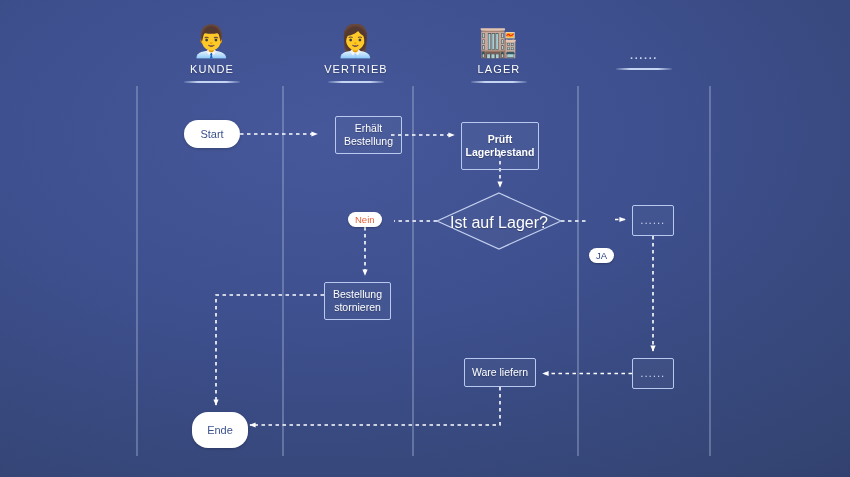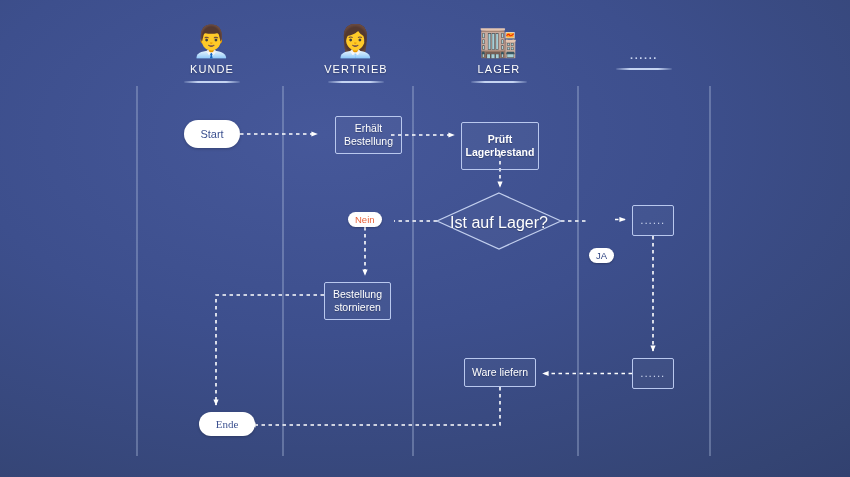--- a/index.html
+++ b/index.html
@@ -197,21 +197,21 @@
       </div>
       <div class="node node-box" style="left: 464px; top: 358px; width: 72px; height: 29px;">
         <span>Ware liefern</span>
       </div>
       <div class="node node-placeholder" style="left: 632px; top: 205px; width: 42px; height: 31px;">
         <span>......</span>
       </div>
       <div class="node node-placeholder" style="left: 632px; top: 358px; width: 42px; height: 31px;">
         <span>......</span>
       </div>
-      <div class="node node-terminal" style="left: 199px; top: 412px; width: 56px; height: 24px; font-family: Liberation Serif, serif;">
+      <div class="node node-terminal" style="left: 192px; top: 412px; width: 56px; height: 36px;">
         <span>Ende</span>
       </div>
     </div>
   <div id="edge-labels-layer">
       <div class="edge-label edge-label-no" style="left: 348px; top: 212px;">Nein</div>
       <div class="edge-label edge-label-yes" style="left: 589px; top: 212px; margin-top: 36px;">JA</div>
     </div>
 
 </div>
 

